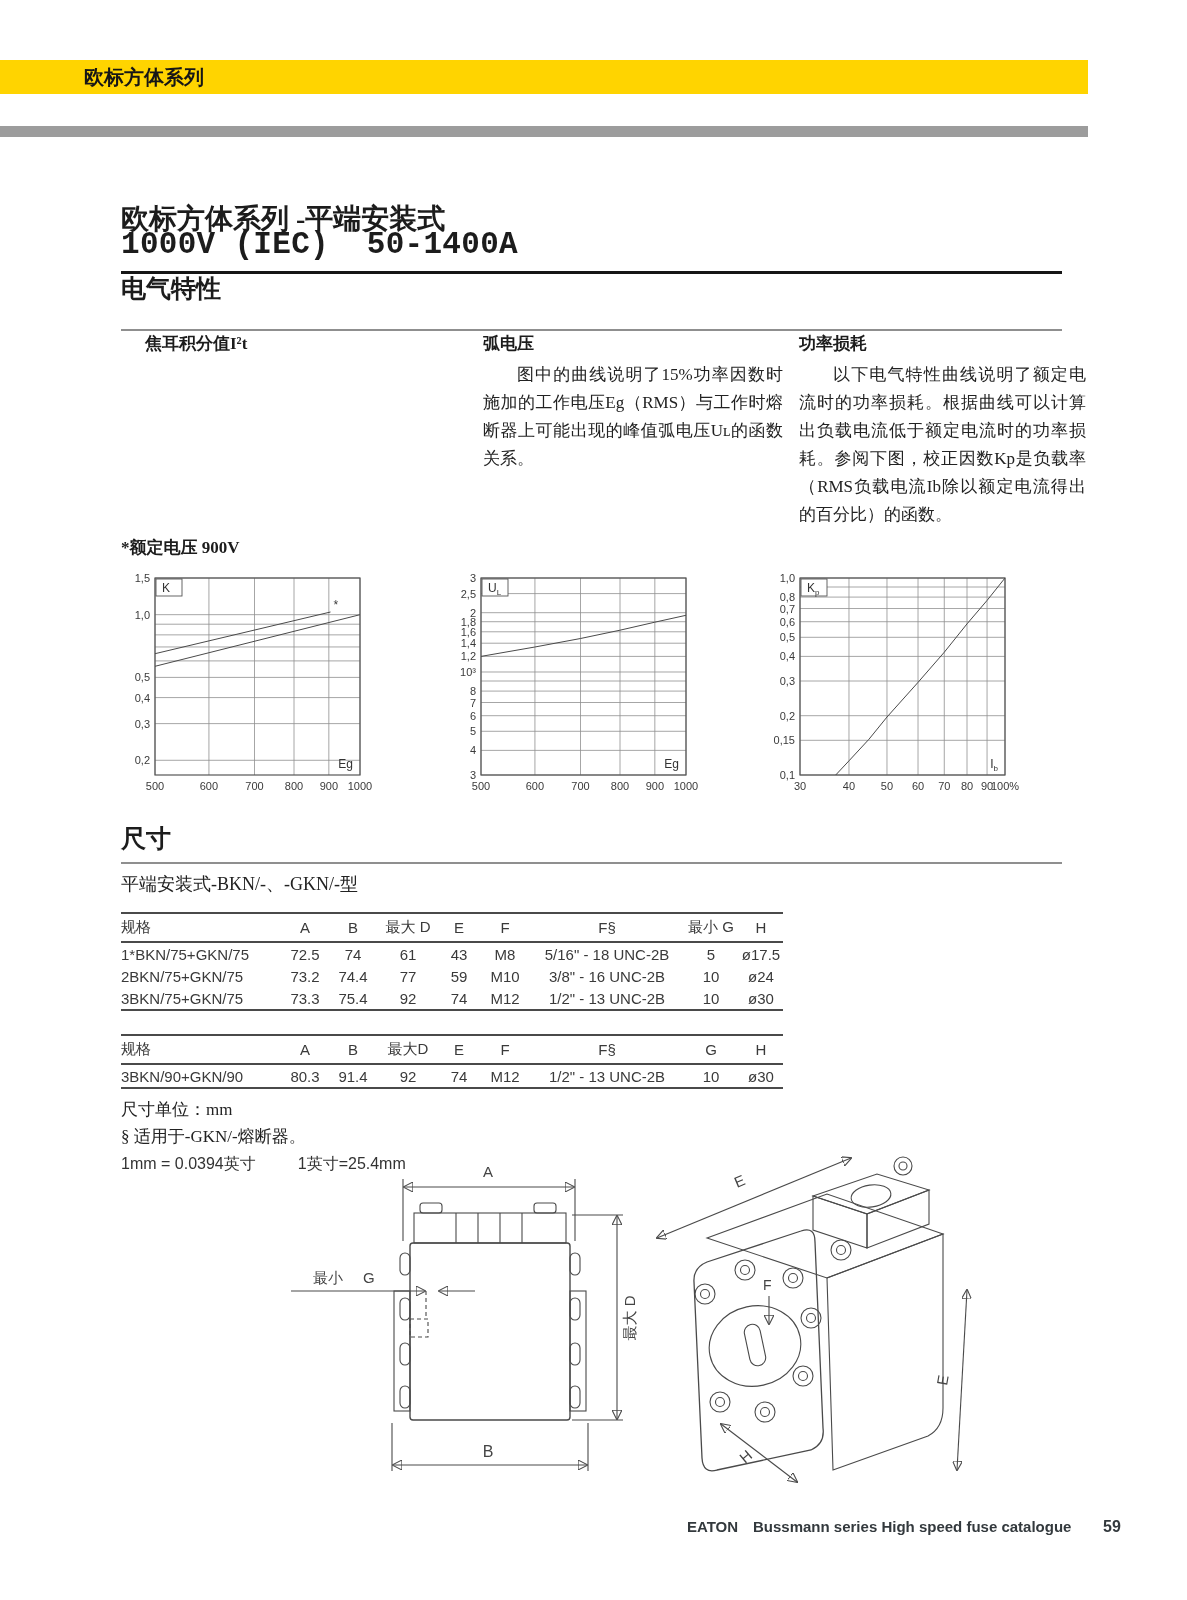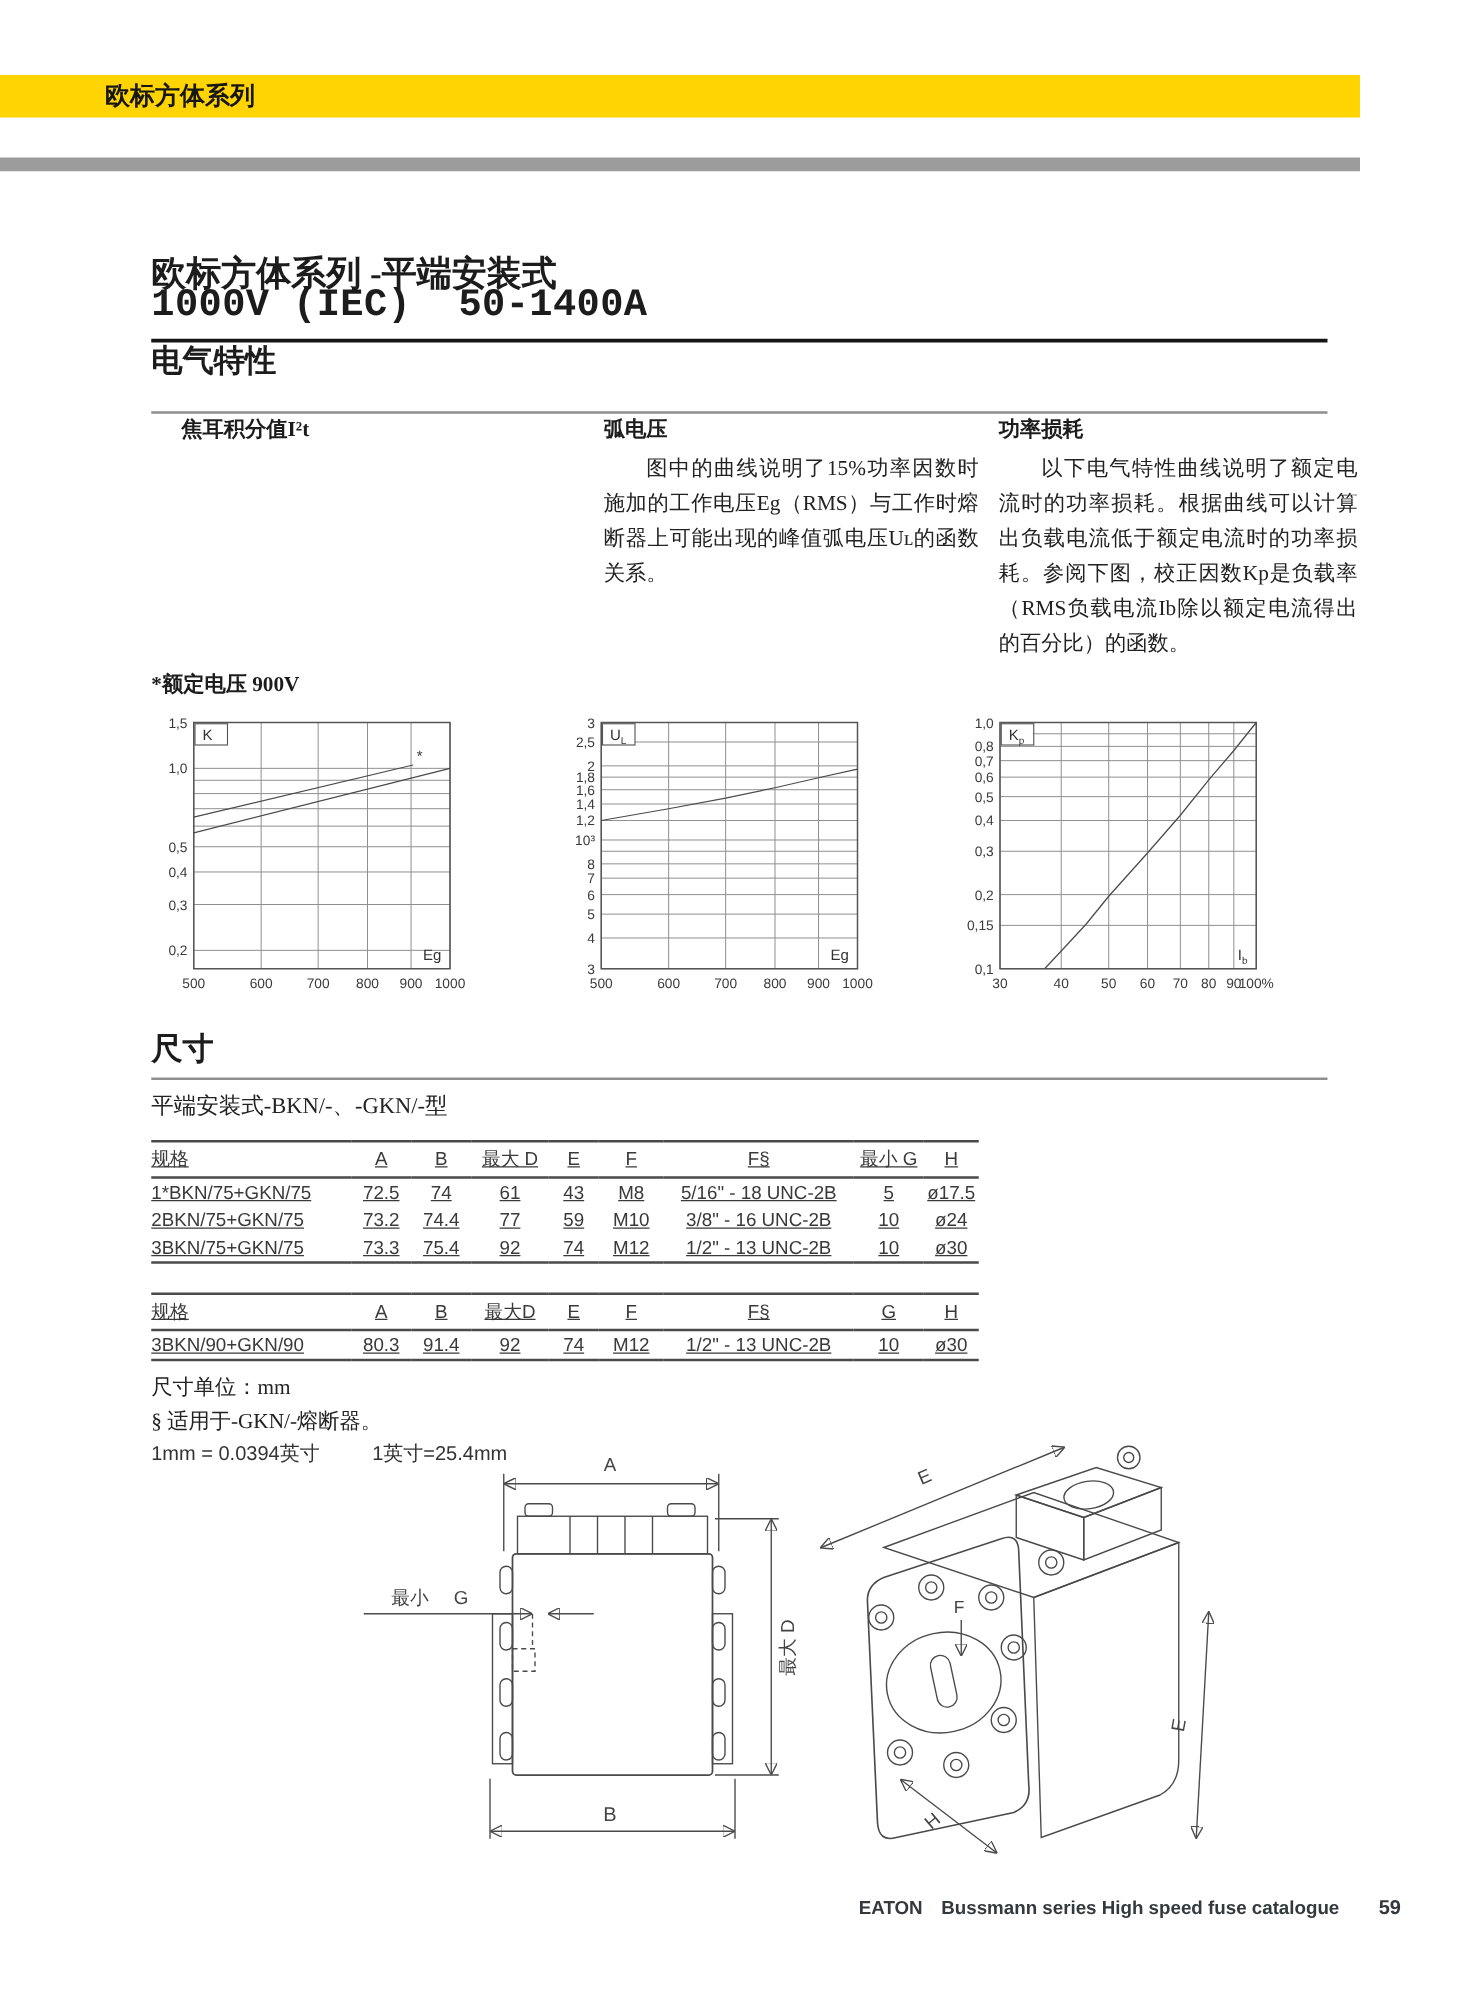--- a/index.html
+++ b/index.html
@@ -22,21 +22,21 @@
   .col p{margin:0;font-size:17px;line-height:28px;text-indent:2em;text-align:justify;color:#222;}
   .c1{width:322px;margin-right:16px;}
   .c2{width:300px;margin-right:16px;}
   .c3{width:287px;}
   .ratednote{left:121px;top:536px;font-size:17px;font-weight:bold;}
   svg.chart{position:absolute;width:310px;height:235px;overflow:visible;}
   svg text{font-family:"Liberation Sans","DejaVu Sans",sans-serif;}
   .dimsub{left:121px;top:872px;font-size:18px;color:#222;text-align:right;}
   table.dims{position:absolute;left:121px;border-collapse:collapse;table-layout:fixed;
              font-family:"Liberation Sans","DejaVu Sans",sans-serif;font-size:15px;color:#3a3a3a;
-             border-top:2px solid #4a4a4a;border-bottom:2px solid #4a4a4a;text-decoration:underline;}
+             border-top:2px solid #4a4a4a;border-bottom:2px solid #4a4a4a;}
   table.dims th{font-weight:normal;text-align:center;border-bottom:2px solid #4a4a4a;height:27px;padding:0;}
   table.dims td{text-align:center;height:22px;padding:0;}
   table.dims th:first-child,table.dims td:first-child{text-align:left;}
   .notes{left:121px;top:1096px;font-size:17px;line-height:27px;color:#222;}
   .notes .conv{font-family:"Liberation Sans","DejaVu Sans",sans-serif;font-size:16px;color:#333;}
   .notes .conv span{margin-right:42px;}
   .drawing{position:absolute;overflow:visible;}
   .drawing path,.drawing rect,.drawing line,.drawing circle,.drawing ellipse,.drawing polygon,.drawing polyline
     {fill:none;stroke:#4a4a4a;stroke-width:1.1;}
   .dim{stroke:#444;stroke-width:1;}

